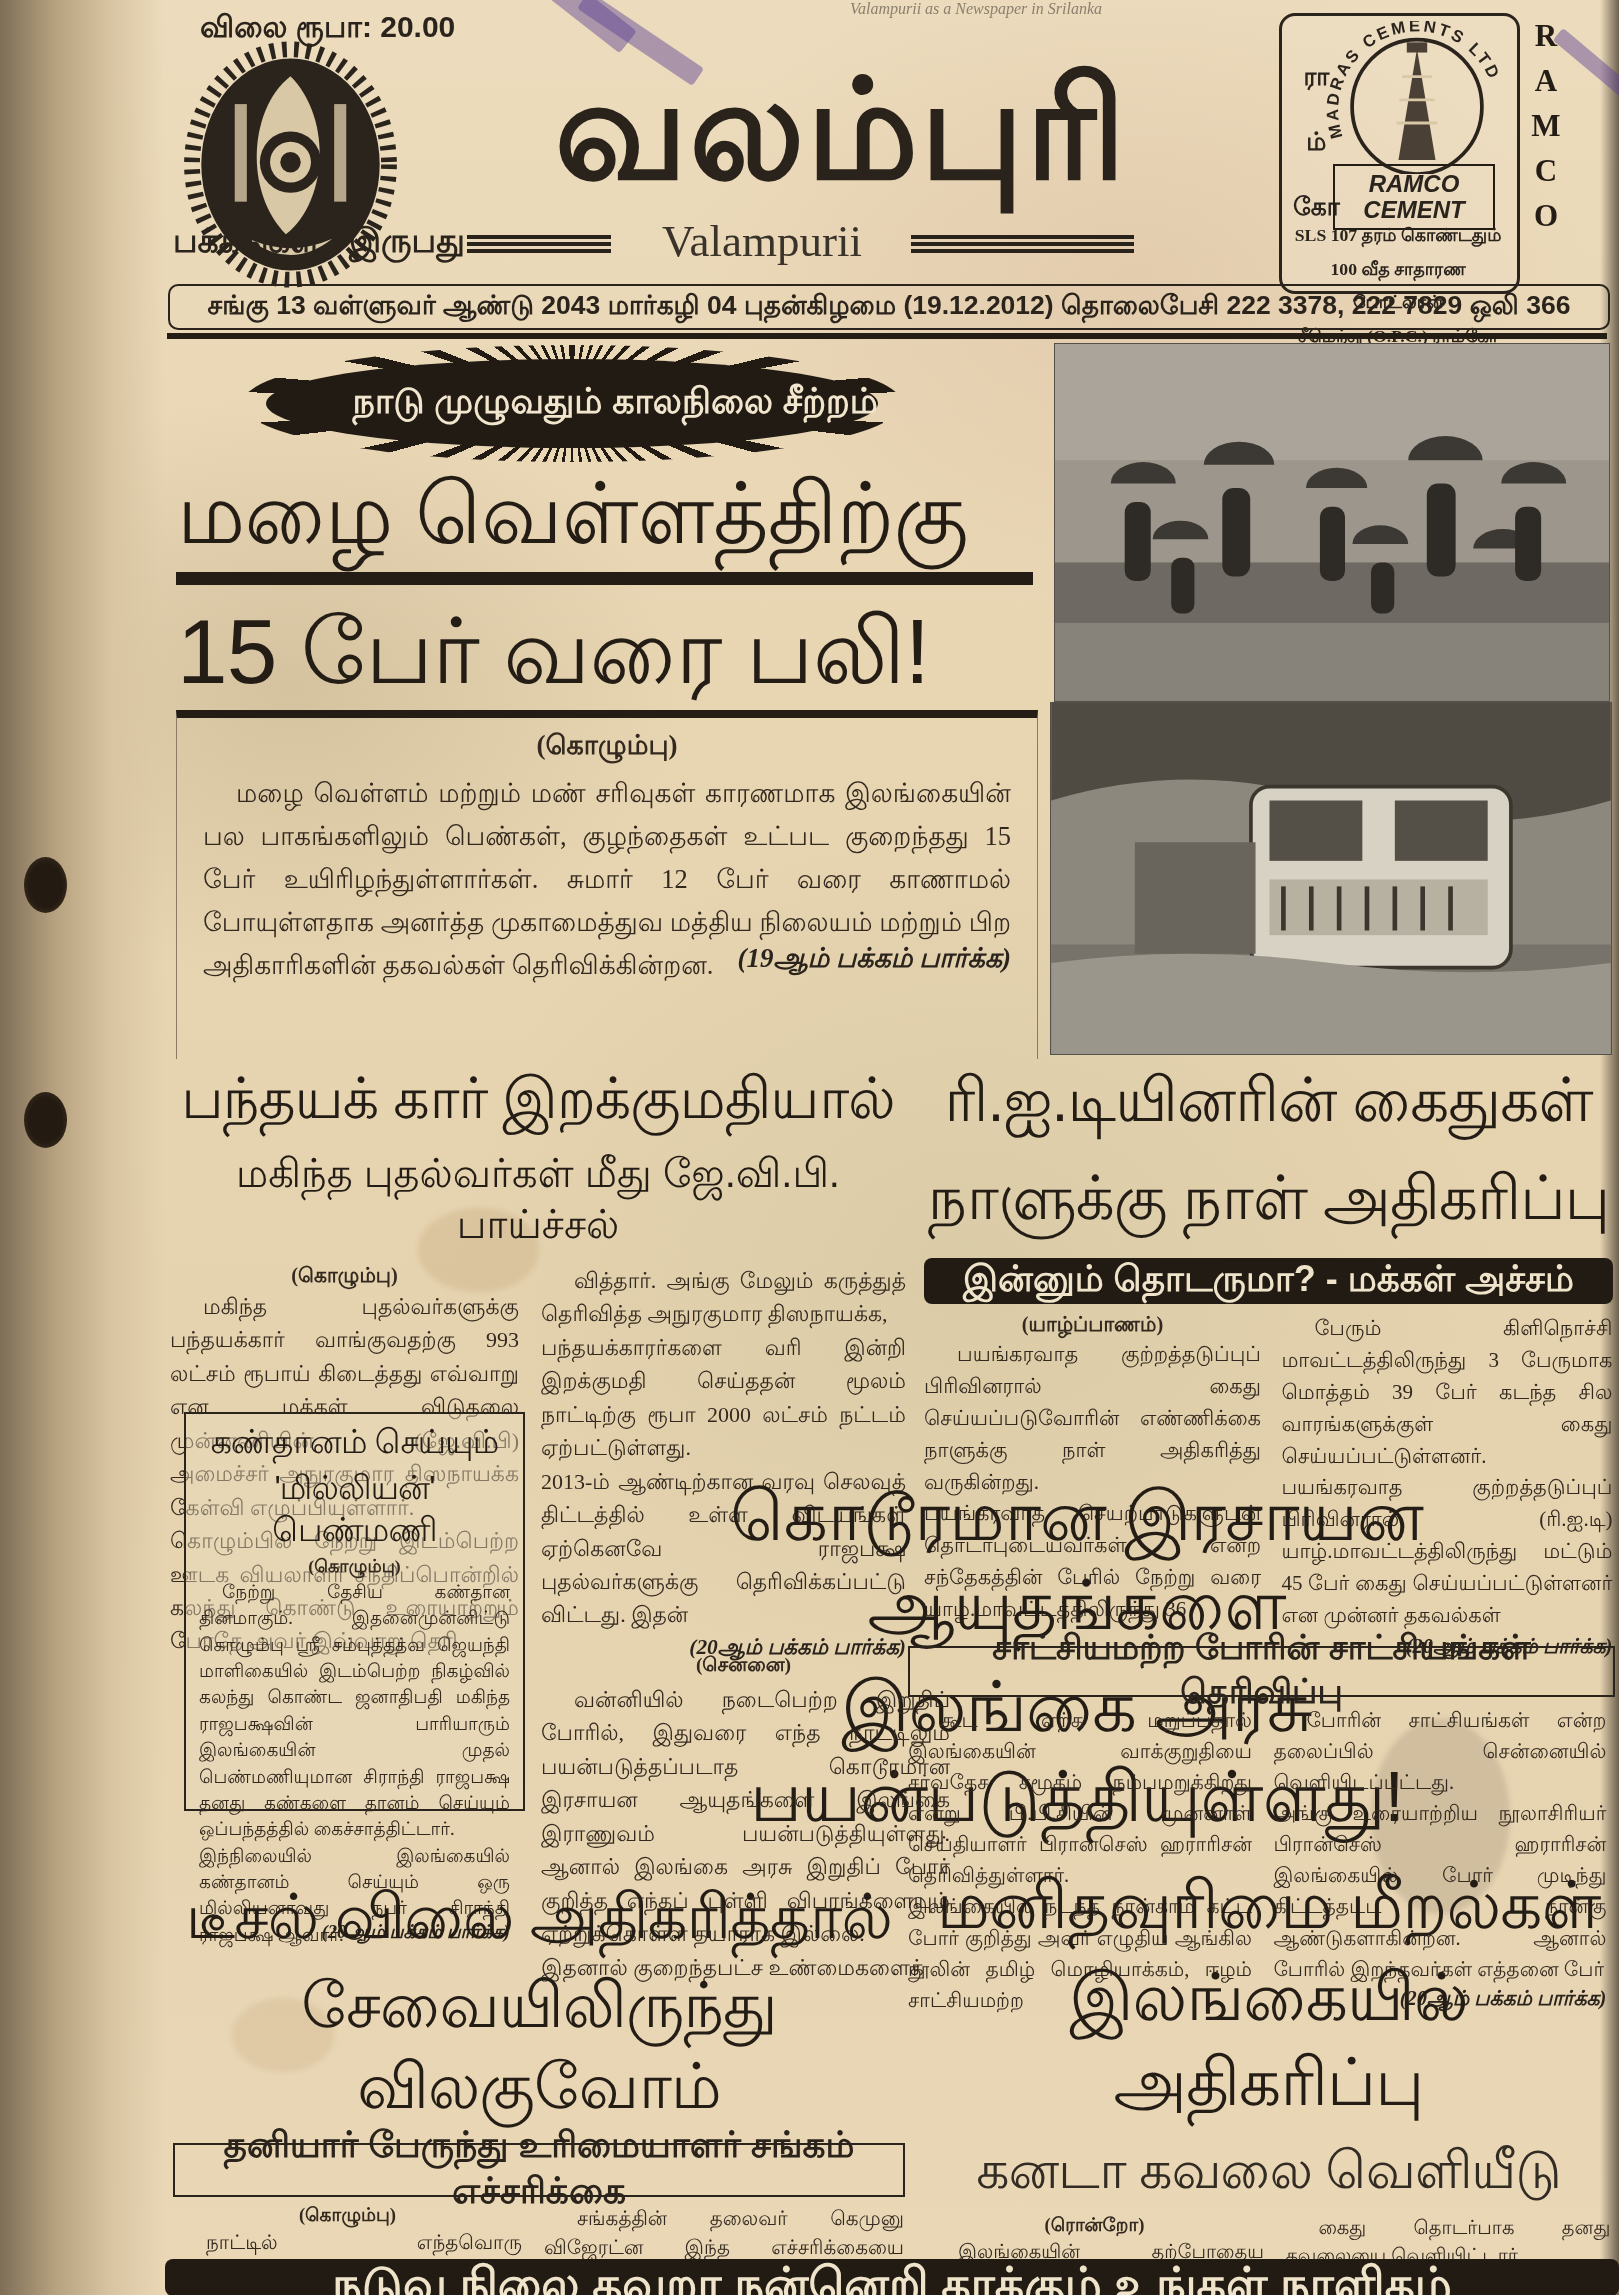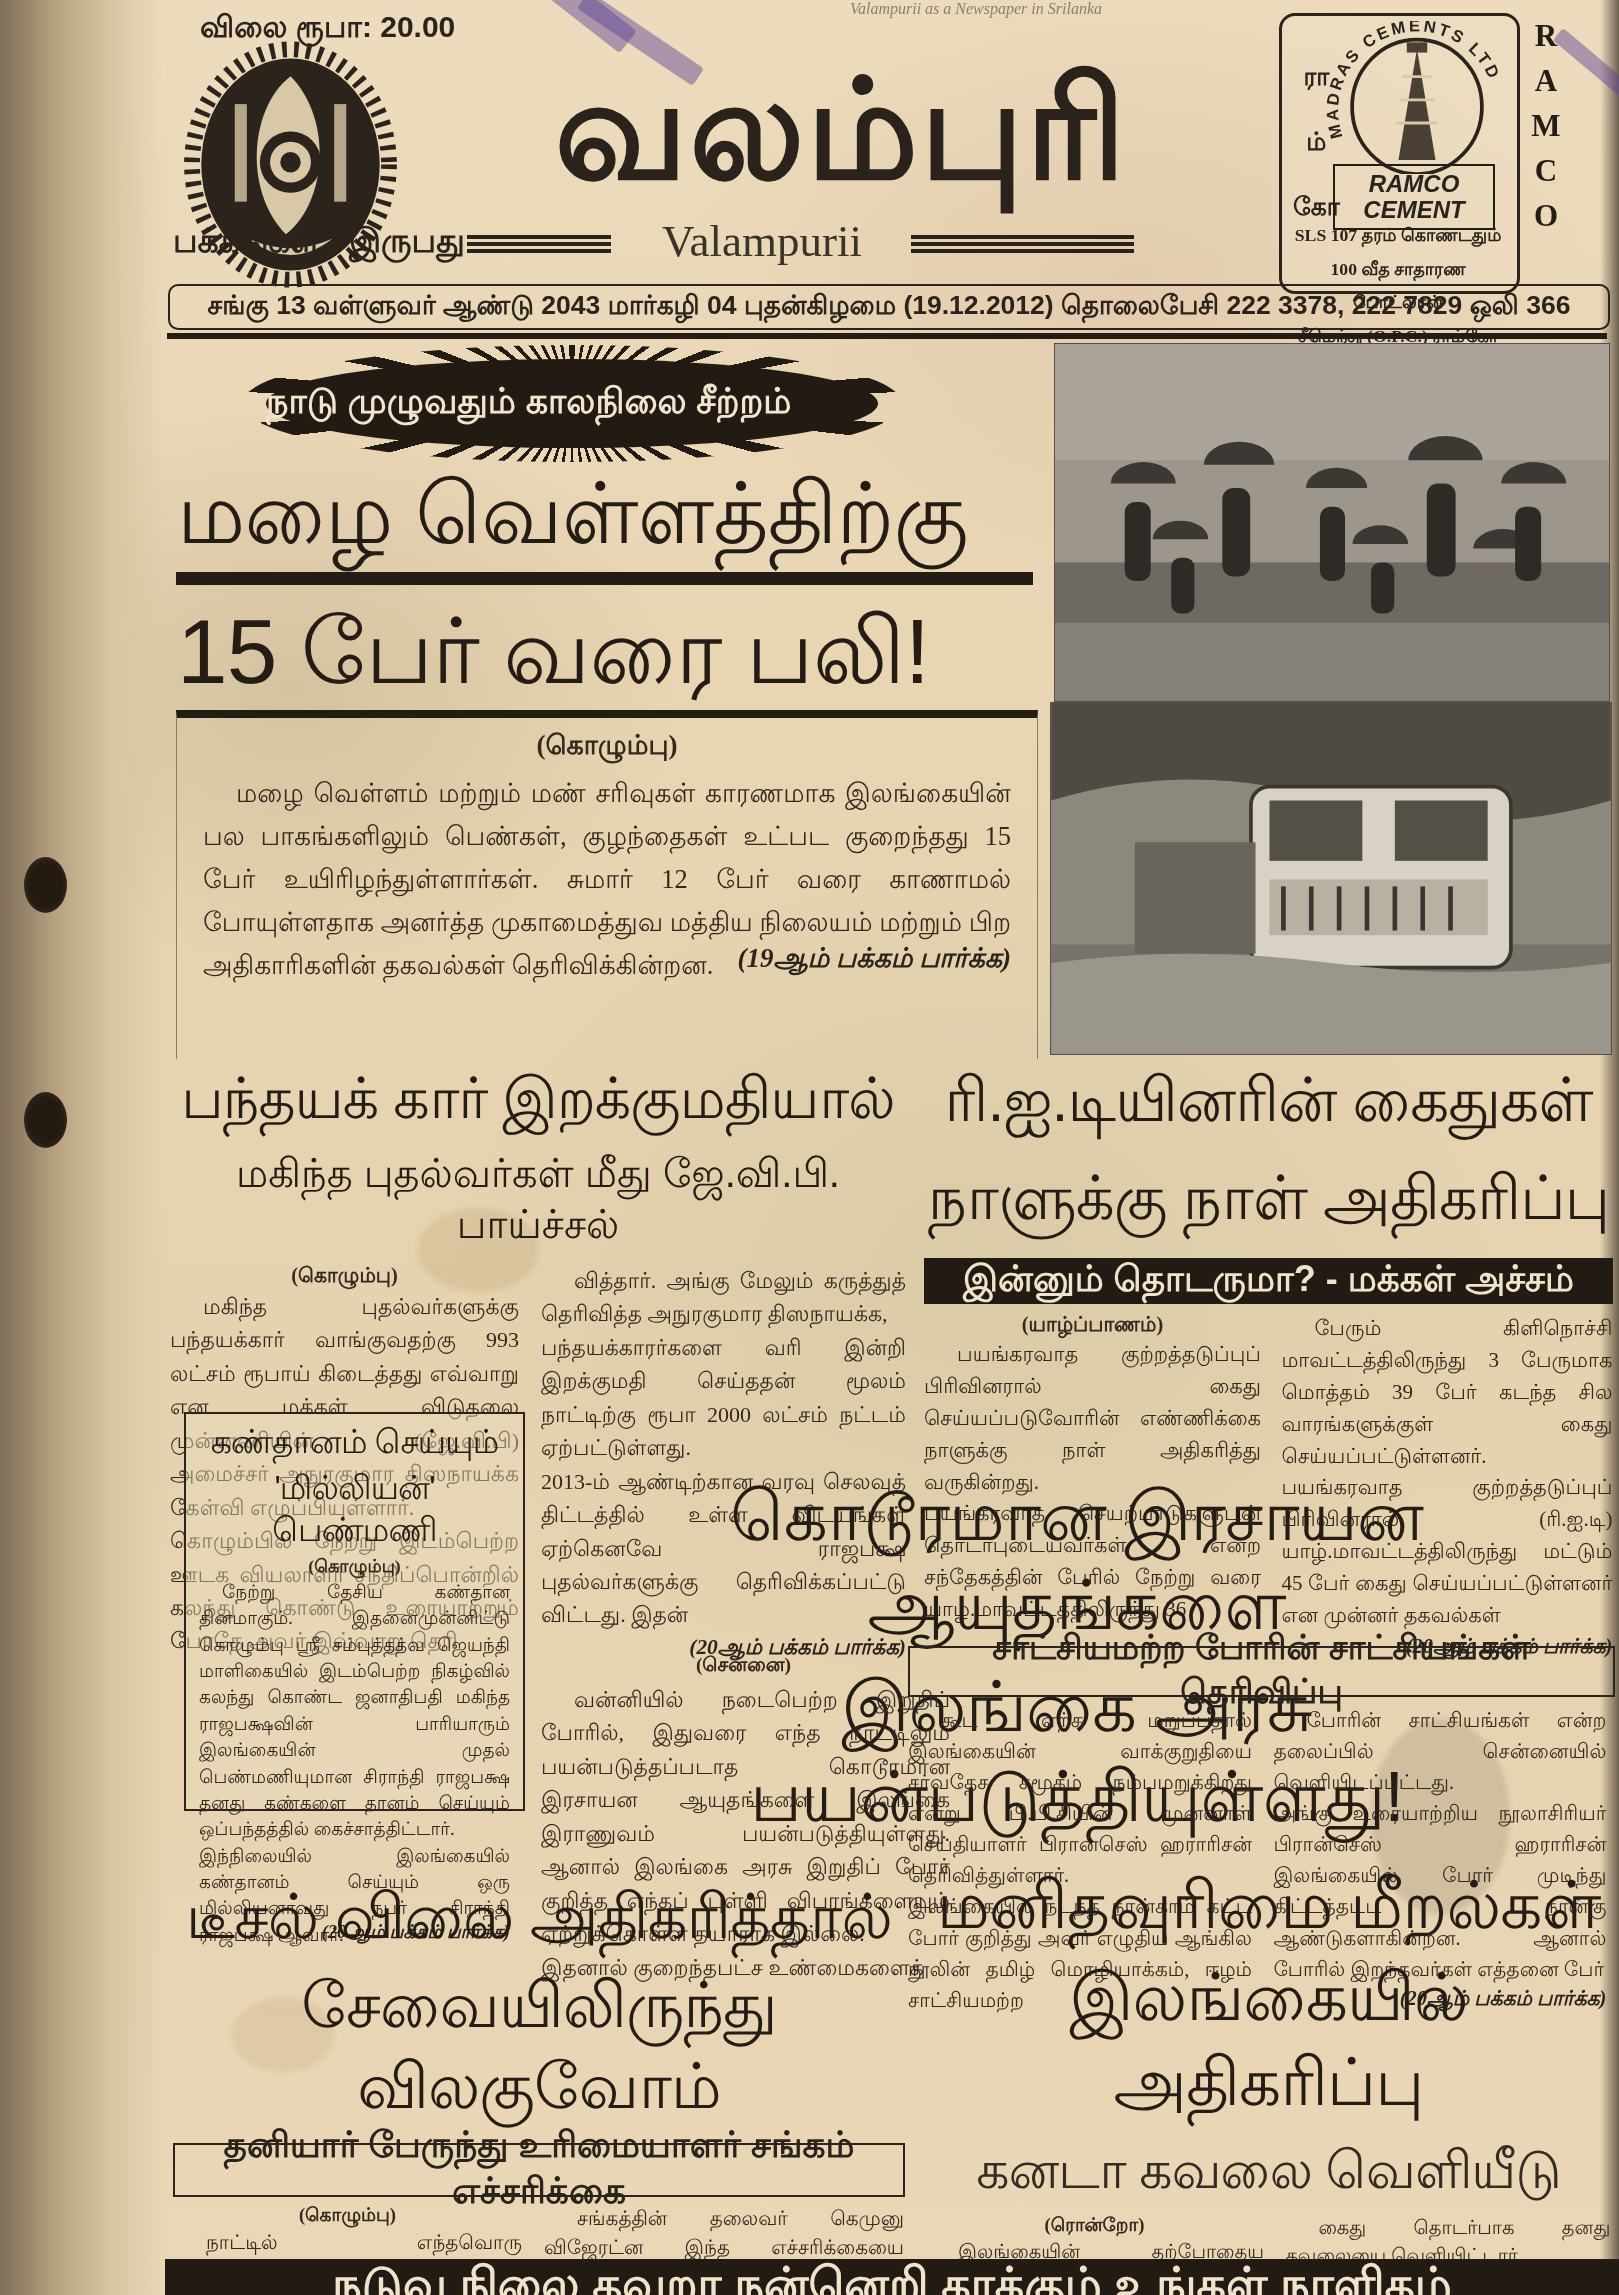--- a/index.html
+++ b/index.html
@@ -43,23 +43,23 @@
   .ad-tamil{font-weight:bold;font-size:25px;font-family:"Liberation Sans",sans-serif;}
   .ad-lines{font-size:17.7px;font-weight:bold;text-align:center;line-height:1.9;}
   .ramco-v{font-family:"Liberation Serif",serif;font-weight:bold;font-size:31px;line-height:1.45;text-align:center;color:#241d16;}
   .ramcobox{border:2.8px solid #241d16;font-style:italic;font-weight:bold;font-size:24px;text-align:center;line-height:1.1;font-family:"Liberation Sans",sans-serif;}
   
   .datestrip{border:2.8px solid #2b241d;border-radius:10.2px;font-weight:bold;font-size:26.5px;
     font-family:"Liberation Sans",sans-serif;display:flex;align-items:center;justify-content:center;white-space:nowrap;}
   
   .burst-outer{border-radius:50%;background:repeating-conic-gradient(#221b14 0deg 3deg, rgba(0,0,0,0) 3deg 8.5deg);}
   .burst-inner{position:absolute;inset:14px 24px;background:#221b14;border-radius:50%;
-    display:flex;align-items:center;justify-content:flex-start;}
+    display:flex;align-items:center;justify-content:flex-end;}
   .burst-text{color:#f1e6cd;font-weight:bold;font-size:35px;font-family:"Liberation Sans",sans-serif;white-space:nowrap;}
-  .blackbar{background:#221b14;color:#efe4ca;display:flex;align-items:center;justify-content:center;}
+  .blackbar{background:#221b14;color:#efe4ca;display:flex;align-items:center;justify-content:center;border-radius:8px;}
   .photo{background:#8f8a80;border:0.9px solid #55504a;}
   .cols{display:flex;}
 </style>
 </head>
 <body>
 
 <div class="page">
 
   <div class="abs scan-left"></div>
   <div class="abs scan-right"></div>

